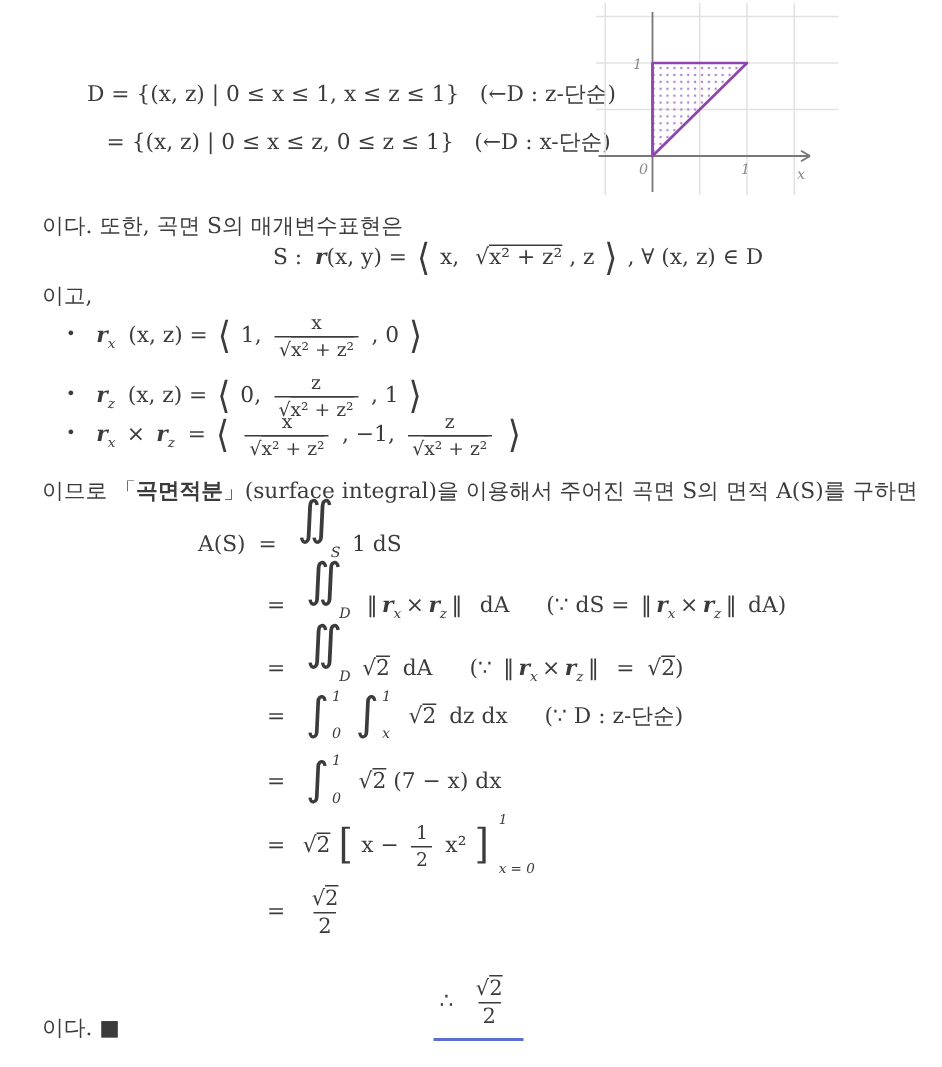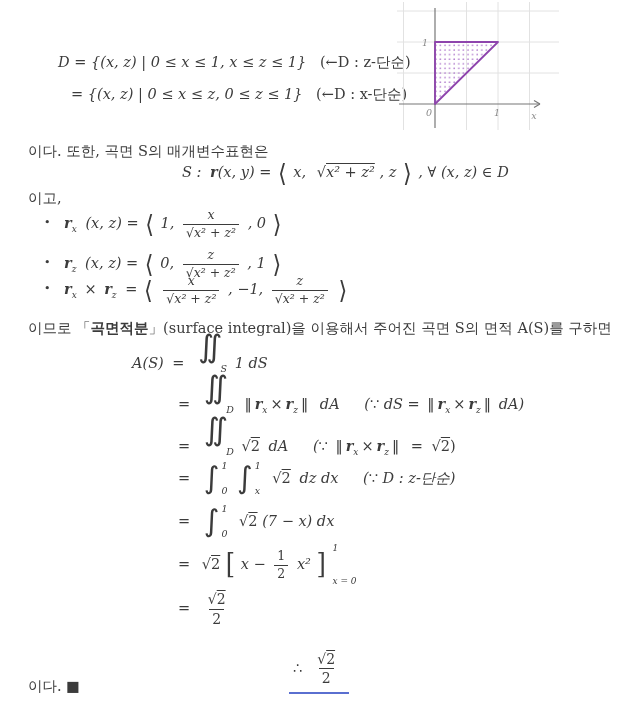--- a/index.html
+++ b/index.html
@@ -5,21 +5,21 @@
   * { margin:0; padding:0; box-sizing:border-box; }
   html,body { background:#ffffff; }
   body {
     width:628px; height:711px;
     font-family:"DejaVu Serif","DejaVu Sans","Liberation Serif",serif;
     color:#3b3b3b;
   }
   .page { position:relative; width:628px; height:711px; background:#fff; overflow:hidden; font-size:14.5px; }
   .abs { position:absolute; white-space:nowrap; }
   .ko { font-style:normal; line-height:20px; }
-  .mi { font-style:italic; }
+  .mi { }
   .up { font-style:normal; }
   .vec { font-weight:bold; font-style:italic; }
   .vsub { font-size:9px; font-style:italic; vertical-align:-4px; }
   .ang { font-size:155%; display:inline-block; vertical-align:middle; line-height:1;
          transform:scaleY(1.1); margin:0 2px; font-family:"DejaVu Sans",sans-serif; }
   .norm { margin:0 3px; font-family:"DejaVu Sans",sans-serif; }
   .opx { margin:0 3px; }
   .note { margin-left:20px; }
   .ol { text-decoration:overline; }
   .rt { font-style:normal; }

